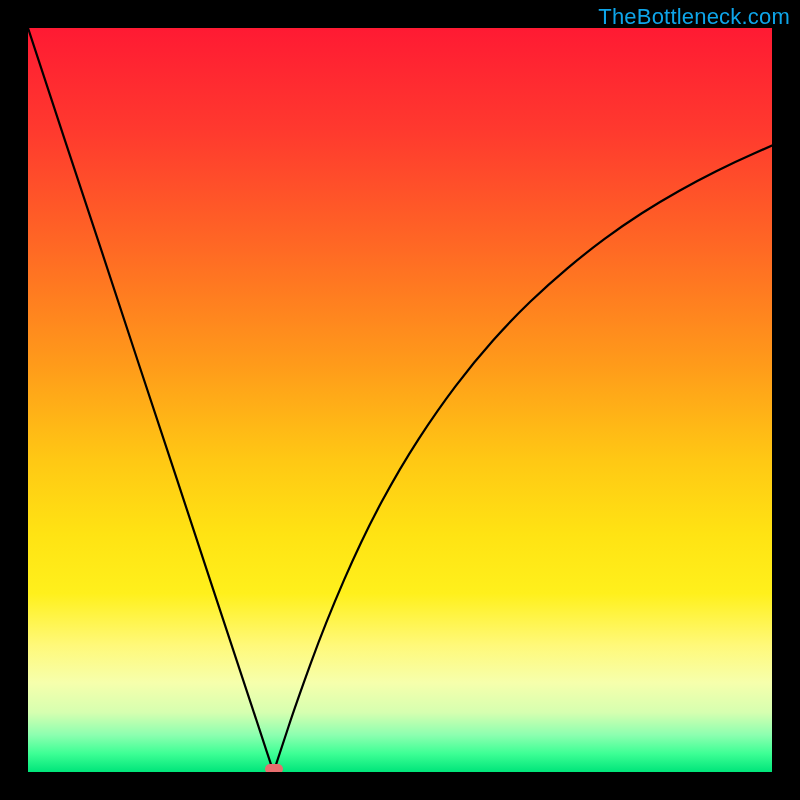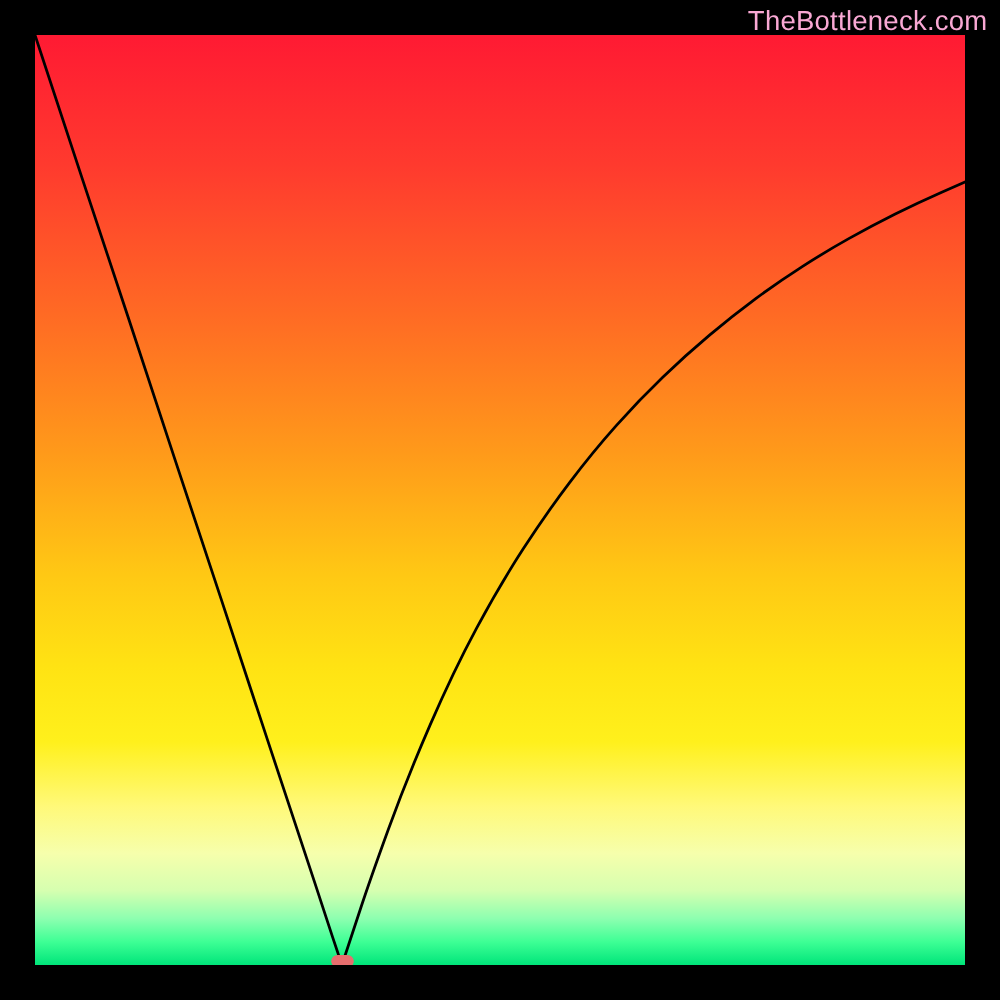--- a/index.html
+++ b/index.html
@@ -15,21 +15,21 @@
     position: relative;
     width: 800px;
     height: 800px;
     background: #000;
   }
   .watermark {
     position: absolute;
     top: 4px;
     right: 10px;
     font-size: 22px;
-    color: #f9a8d4;
+    color: #0ea5e9;
     font-weight: 400;
     letter-spacing: 0.2px;
     z-index: 3;
   }
   .plot-frame {
     position: absolute;
     left: 28px;
     top: 28px;
     width: 744px;
     height: 744px;

